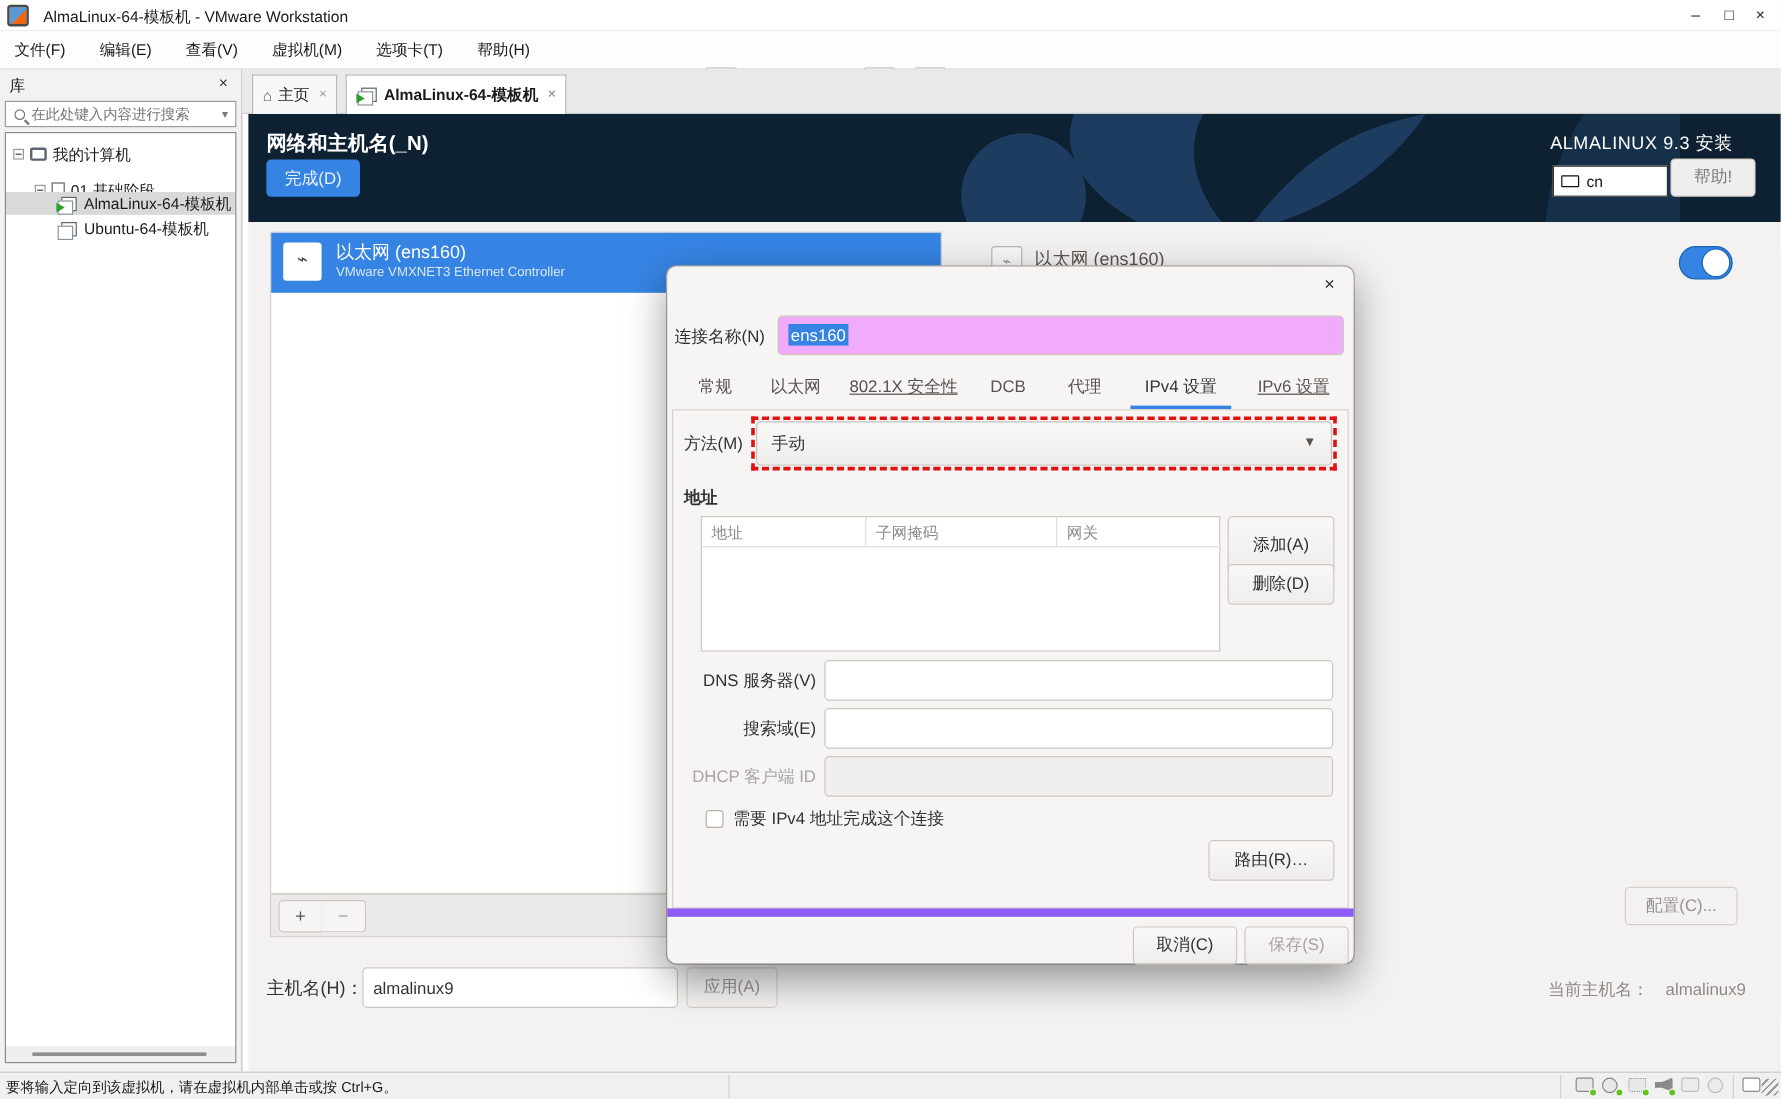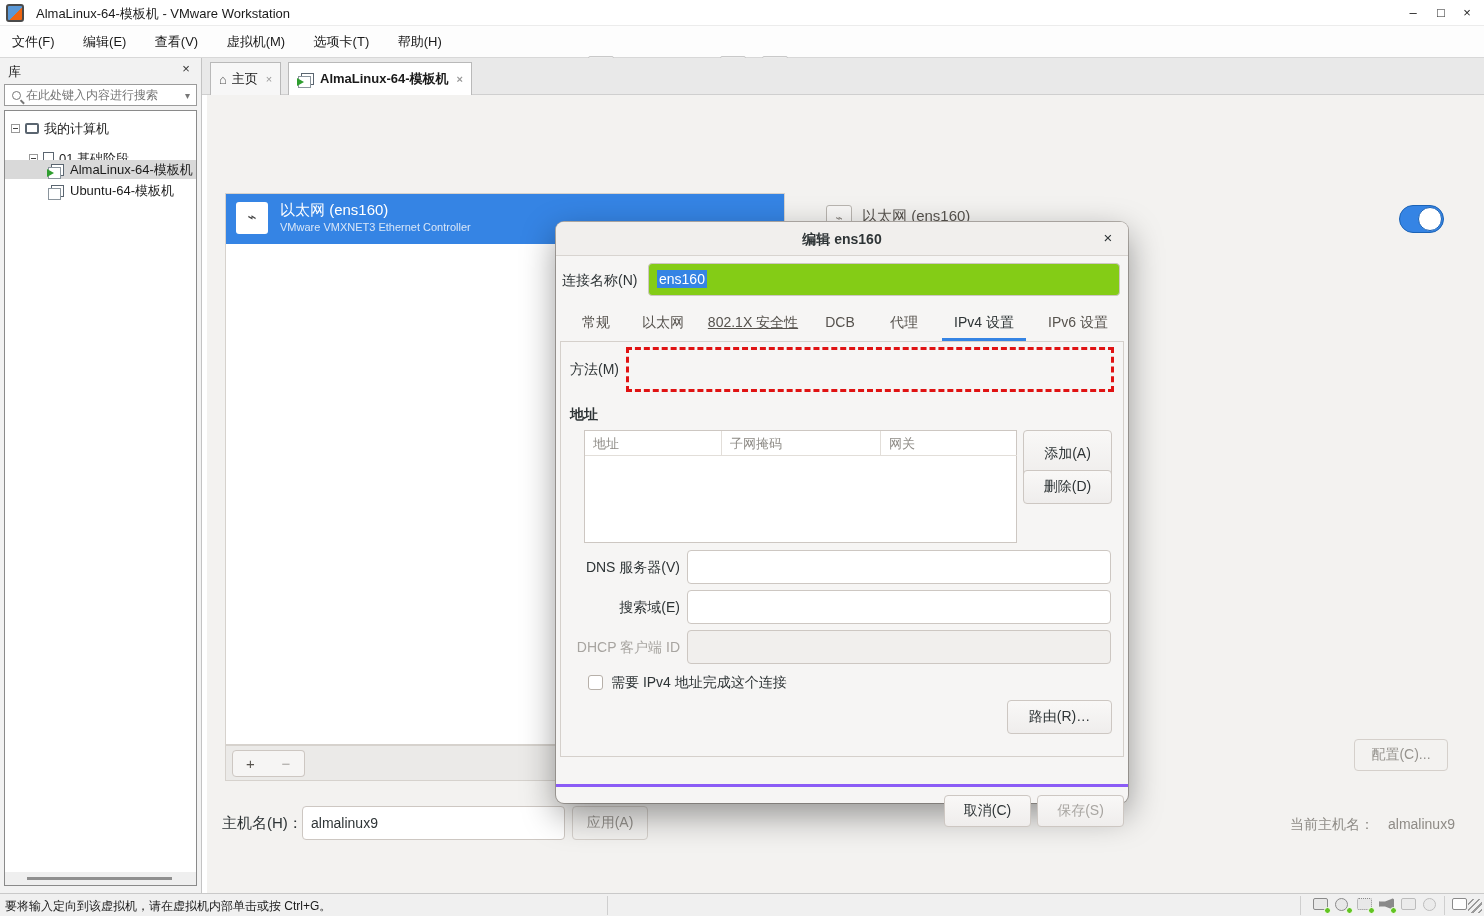--- a/index.html
+++ b/index.html
@@ -78,21 +78,21 @@
   #hostname-input { left:95px; top:711px; width:263px; height:34px; background:#fff; border:1px solid #cdc7c2; border-radius:4px; font-size:14px; color:#2e3436; padding:0 8px; font-family:inherit; }
   #apply-btn { left:365px; top:711px; width:76px; height:34px; background:#f3f2f0; border:1px solid #d5d0cb; border-radius:4px; color:#96938e; font-size:14px; }
   #cur-host-label { left:1083px; top:721px; font-size:14px; color:#8e8b86; }
   #cur-host-value { left:1181px; top:721px; font-size:14px; color:#8e8b86; }
 
   
   #dialog { left:556px; top:222px; width:572px; height:581px; background:#f6f5f4; border-radius:8px; box-shadow:0 12px 34px rgba(0,0,0,.4), 0 0 0 1px #b8b3ae; }
   #dlg-hdr { left:0; top:0; width:572px; height:34px; background:#f1efed; border-bottom:1px solid #d8d4d0; border-radius:8px 8px 0 0; text-align:center; font-size:14px; font-weight:bold; color:#2e3436; line-height:34px; }
   #dlg-close { right:8px; top:0; width:24px; height:34px; text-align:center; line-height:32px; font-size:15px; color:#2e3436; }
   #conn-label { left:6px; top:50px; font-size:14px; color:#2e3436; }
-  #conn-input { left:92px; top:41px; width:472px; height:33px; background:#84cc16; border:1px solid #cdc7c2; border-radius:4px; font-size:14px; line-height:31px; padding:0 8px; }
+  #conn-input { left:92px; top:41px; width:472px; height:33px; background:#f0abfc; border:1px solid #cdc7c2; border-radius:4px; font-size:14px; line-height:31px; padding:0 8px; }
   #conn-input span { background:#3584e4; color:#fff; padding:1px 2px; }
   .dtab { position:absolute; top:85px; height:34px; font-size:14px; color:#57534e; line-height:30px; text-align:center; }
   .dtab.active { color:#2e3436; }
   .dtab.active:after { content:""; position:absolute; left:0; right:0; bottom:0; height:3px; background:#3584e4; }
   #notebook { left:4px; top:119px; width:564px; height:416px; border:1px solid #d5d0cb; border-top:1px solid #d5d0cb; background:#f6f5f4; }
   #method-label { left:14px; top:139px; font-size:14px; color:#2e3436; }
   #method-combo { left:74px; top:129px; width:480px; height:37px; background:linear-gradient(#f9f8f7,#efedec); border:1px solid #c6c1bc; border-radius:4px; font-size:14px; color:#2e3436; line-height:35px; padding:0 12px; }
   #method-combo .caret { position:absolute; right:12px; top:0; font-size:11px; color:#57534e; line-height:35px; }
   #red-box { left:70px; top:125px; width:488px; height:45px; border:3px dashed #e01212; pointer-events:none; }
   #addr-label { left:14px; top:184px; font-size:14px; font-weight:bold; color:#2e3436; }
@@ -100,21 +100,21 @@
   .th { position:absolute; top:0; height:25px; border-bottom:1px solid #e2ded9; font-size:13px; color:#8e8b86; line-height:25px; padding-left:8px; }
   .thsep { position:absolute; top:0; width:1px; height:25px; background:#e2ded9; }
   .gbtn { position:absolute; background:linear-gradient(#f9f8f7,#efedec); border:1px solid #cdc7c2; border-radius:4px; font-size:14px; color:#2e3436; font-family:inherit; }
   .gbtn.dis { color:#a8a5a1; }
   .entry { position:absolute; background:#fff; border:1px solid #cdc7c2; border-radius:4px; height:34px; font-size:14px; padding:0 8px; font-family:inherit; color:#2e3436; }
   .entry:disabled { background:#f1efed; }
   .dlg-lab { position:absolute; font-size:14px; color:#2e3436; text-align:right; width:118px; }
   #dhcp-label { color:#a8a5a1; }
   #chk { left:32px; top:453px; width:15px; height:15px; background:#fff; border:1px solid #b7b0a9; border-radius:3px; }
   #chk-label { left:55px; top:452px; font-size:14px; color:#2e3436; }
-  #dlg-actionbar { left:0; top:562px; width:572px; height:46px; border-top:3px solid #8b5cf6; }
+  #dlg-actionbar { left:0; top:535px; width:572px; height:46px; border-top:7px solid #8b5cf6; }
 
   
   #statusbar { left:0; top:893px; width:1484px; height:23px; background:#f0f0f0; border-top:1px solid #c9c9c9; font-size:12px; color:#1a1a1a; }
   #status-msg { left:5px; top:4px; }
   .ssep { top:2px; width:1px; height:19px; background:#cfcfcf; }
   .sico { top:4px; width:16px; height:14px; position:absolute; }
   .sico .shape { width:15px; height:12px; border:1.5px solid #8a8a8a; border-radius:2px; background:#e8e8e8; }
   .sico .round { width:13px; height:13px; border:1.5px solid #8a8a8a; border-radius:50%; background:#e8e8e8; }
   .gdot { position:absolute; right:-2px; bottom:-2px; width:7px; height:7px; border-radius:50%; background:#62c422; border:1px solid #fff; }
   #grip { right:2px; top:5px; width:14px; height:14px; background:repeating-linear-gradient(135deg,transparent 0 3px,#9a9a9a 3px 4.5px); }
@@ -238,20 +238,36 @@
       <span class="vm-ic" style="margin-left:4px;">
           <span class="play"></span>
         </span>
       <span>AlmaLinux-64-模板机</span>
       <span class="x">×</span>
     </div>
   </div>
 
   <div class="abs" id="vmscreen">
 
+    <div class="abs" id="anahdr">
+      <svg class="abs" style="left:553px;top:0;" width="640" height="90" viewBox="0 0 640 90">
+        <circle cx="93" cy="68" r="52" fill="#1d3c60"></circle>
+        <path d="M135,0 C122,35 148,68 188,90 L258,90 C228,52 232,18 243,0 Z" fill="#1d3c60"></path>
+        <path d="M285,90 C325,38 365,12 428,0 C398,46 345,78 305,90 Z" fill="#1d3c60"></path>
+        <path d="M560,0 C540,30 530,60 528,90 L640,90 L640,0 Z" fill="#16304a"></path>
+      </svg>
+      <div class="abs" id="anatitle">网络和主机名(_N)</div>
+      <button class="abs" id="done-btn">完成(D)</button>
+      <div class="abs" id="brand">ALMALINUX 9.3 安装</div>
+      <div class="abs" id="kbd-pill">
+        <span class="kbd-ic"></span>
+        <span>cn</span>
+      </div>
+      <button class="abs" id="help-btn">帮助!</button>
+    </div>
 
     <div class="abs" id="netlist">
       <div class="abs" id="netrow">
         <div class="abs" id="plug-ic">⌁</div>
         <div class="abs" id="netrow-title">以太网 (ens160)</div>
         <div class="abs" id="netrow-sub">VMware VMXNET3 Ethernet Controller</div>
       </div>
     </div>
     <div class="abs" id="list-toolbar">
       <button class="abs pm-btn" style="left:6px;border-radius:4px 0 0 4px;">+</button>
@@ -266,39 +282,40 @@
     <button class="abs" id="config-btn">配置(C)...</button>
 
     <div class="abs" id="hostname-label">主机名(H)：</div>
     <input class="abs" id="hostname-input" value="almalinux9" style="">
     <button class="abs" id="apply-btn">应用(A)</button>
     <div class="abs" id="cur-host-label">当前主机名：</div>
     <div class="abs" id="cur-host-value">almalinux9</div>
   </div>
 
   <div class="abs" id="dialog">
-    <div class="abs" id="dlg-hdr">
-      <span>编辑 ens160</span>
-    </div>
     <div class="abs" id="dlg-close">×</div>
 
     <div class="abs" id="conn-label">连接名称(N)</div>
     <div class="abs" id="conn-input"><span>ens160</span></div>
 
     <div class="dtab" style="left:14px;width:52px;">常规</div>
     <div class="dtab" style="left:76px;width:62px;">以太网</div>
     <div class="dtab" style="left:144px;width:106px;text-decoration:underline;">802.1X 安全性</div>
     <div class="dtab" style="left:258px;width:52px;">DCB</div>
     <div class="dtab" style="left:322px;width:52px;">代理</div>
     <div class="dtab active" style="left:386px;width:84px;">IPv4 设置</div>
-    <div class="dtab" style="left:480px;width:84px;">IPv6 设置</div>
+    <div class="dtab" style="left:480px;width:84px;text-decoration:underline;">IPv6 设置</div>
 
     <div class="abs" id="notebook"></div>
 
     <div class="abs" id="method-label">方法(M)</div>
+    <div class="abs" id="method-combo">
+      <span>手动</span>
+      <span class="caret">▼</span>
+    </div>
     <div class="abs" id="red-box"></div>
 
     <div class="abs" id="addr-label">地址</div>
     <div class="abs" id="addr-table">
       <div class="th" style="left:0;width:136px;">地址</div>
       <div class="thsep" style="left:136px;"></div>
       <div class="th" style="left:137px;width:158px;">子网掩码</div>
       <div class="thsep" style="left:295px;"></div>
       <div class="th" style="left:296px;width:136px;">网关</div>
     </div>

